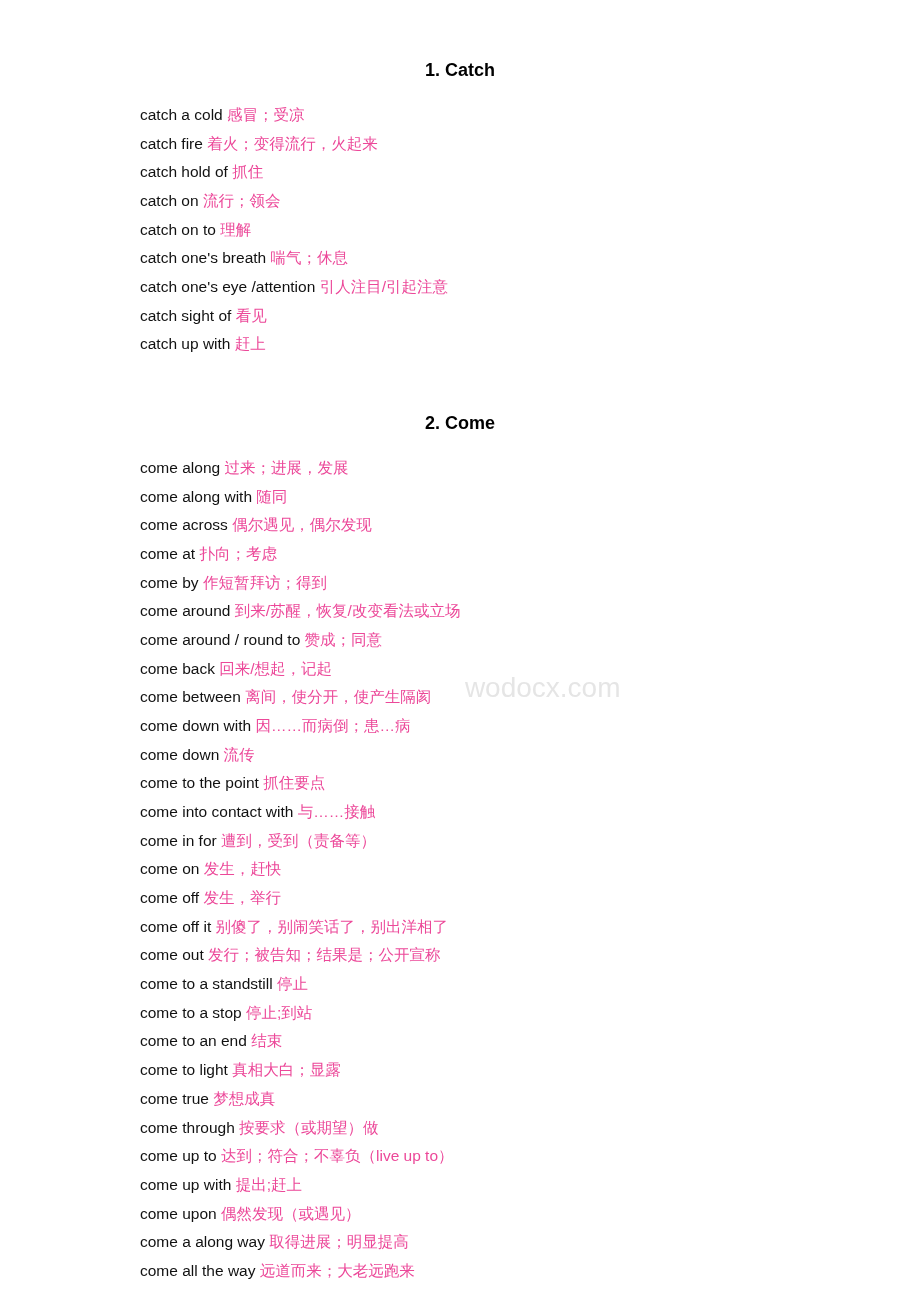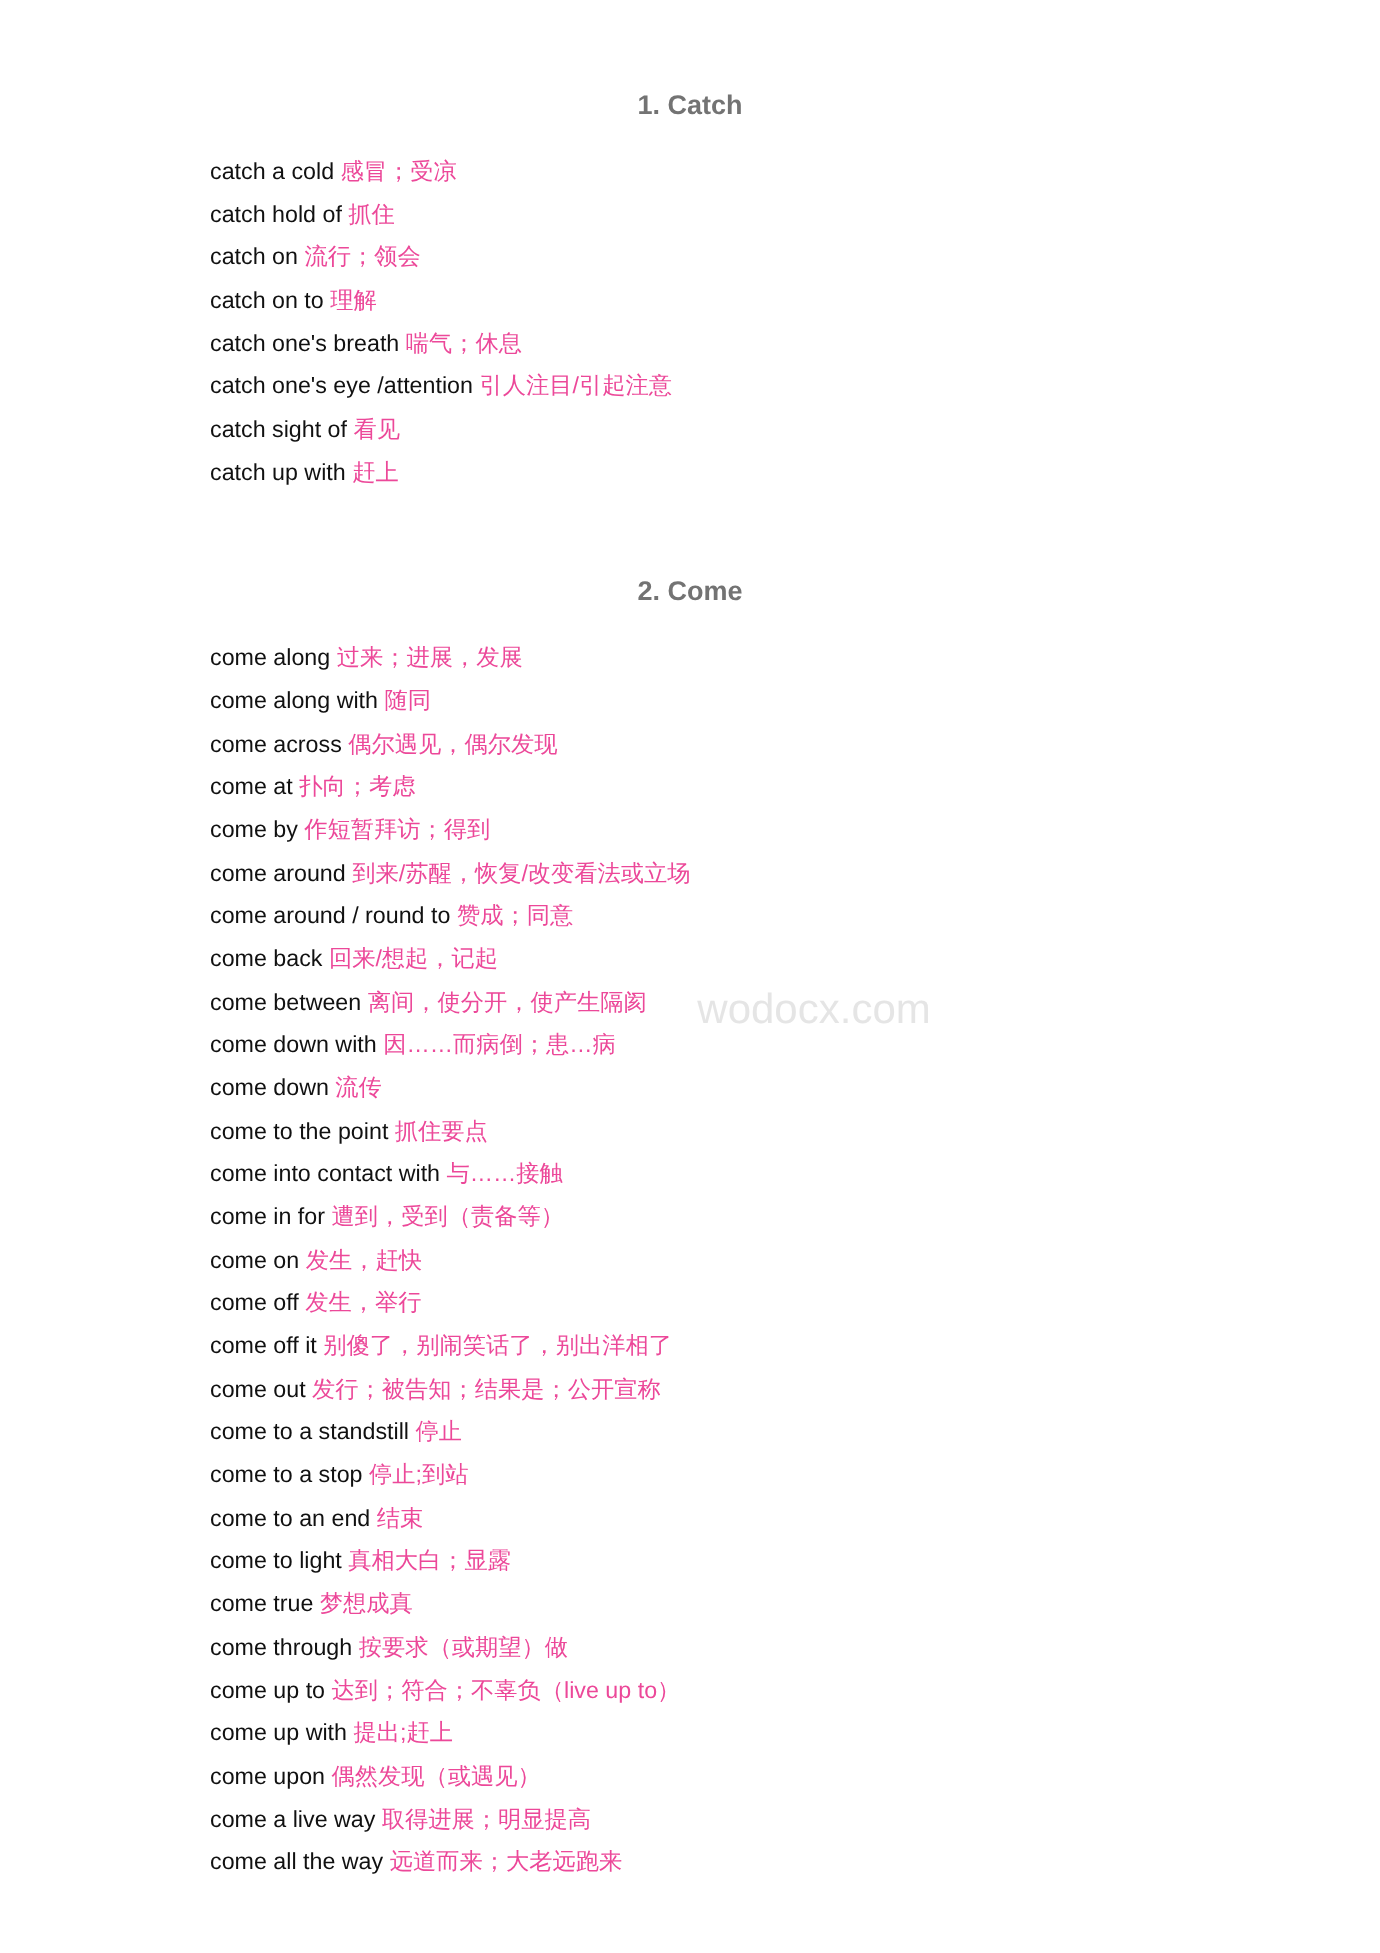--- a/index.html
+++ b/index.html
@@ -29,21 +29,21 @@
       font-family: Arial, sans-serif;
       pointer-events: none;
       white-space: nowrap;
       z-index: 10;
       margin-left: 36px;
     }
 
     .section-title {
       text-align: center;
       font-weight: bold;
-      color: #737373;
+      color: #000000;
       font-size: 18px;
       margin-bottom: 20px;
       font-family: Arial, sans-serif;
     }
 
     .section {
       margin-bottom: 30px;
     }
 
     .entry {
@@ -68,20 +68,21 @@
   </style>
 </head>
 <body>
 
 <div class="watermark">wodocx.com</div>
 
 <div id="app">
     <div class="section">
       <div class="section-title">1. Catch</div>
       <div class="entry"><span class="phrase">catch a cold</span>  <span class="translation">感冒；受凉</span></div>
+      <div class="entry"><span class="phrase">catch fire</span>  <span class="translation">着火；变得流行，火起来</span></div>
       <div class="entry"><span class="phrase">catch hold of</span>  <span class="translation">抓住</span></div>
       <div class="entry"><span class="phrase">catch on</span>  <span class="translation">流行；领会</span></div>
       <div class="entry"><span class="phrase">catch on to</span>  <span class="translation">理解</span></div>
       <div class="entry"><span class="phrase">catch one's breath</span>  <span class="translation">喘气；休息</span></div>
       <div class="entry"><span class="phrase">catch one's eye /attention</span>  <span class="translation">引人注目/引起注意</span></div>
       <div class="entry"><span class="phrase">catch sight of</span>  <span class="translation">看见</span></div>
       <div class="entry"><span class="phrase">catch up with</span>  <span class="translation">赶上</span></div>
     </div>
     <div class="gap"></div>
     <div class="section">
@@ -106,16 +107,16 @@
       <div class="entry"><span class="phrase">come out</span>  <span class="translation">发行；被告知；结果是；公开宣称</span></div>
       <div class="entry"><span class="phrase">come to a standstill</span>  <span class="translation">停止</span></div>
       <div class="entry"><span class="phrase">come to a stop</span>  <span class="translation">停止;到站</span></div>
       <div class="entry"><span class="phrase">come to an end</span>  <span class="translation">结束</span></div>
       <div class="entry"><span class="phrase">come to light</span>  <span class="translation">真相大白；显露</span></div>
       <div class="entry"><span class="phrase">come true</span>  <span class="translation">梦想成真</span></div>
       <div class="entry"><span class="phrase">come through</span>  <span class="translation">按要求（或期望）做</span></div>
       <div class="entry"><span class="phrase">come up to</span>  <span class="translation">达到；符合；不辜负（live up to）</span></div>
       <div class="entry"><span class="phrase">come up with</span>  <span class="translation">提出;赶上</span></div>
       <div class="entry"><span class="phrase">come upon</span>  <span class="translation">偶然发现（或遇见）</span></div>
-      <div class="entry"><span class="phrase">come a live way</span>  <span class="translation">取得进展；明显提高</span></div>
+      <div class="entry"><span class="phrase">come a along way</span>  <span class="translation">取得进展；明显提高</span></div>
       <div class="entry"><span class="phrase">come all the way</span>  <span class="translation">远道而来；大老远跑来</span></div>
     </div>
   </div>
 
 </body></html>

